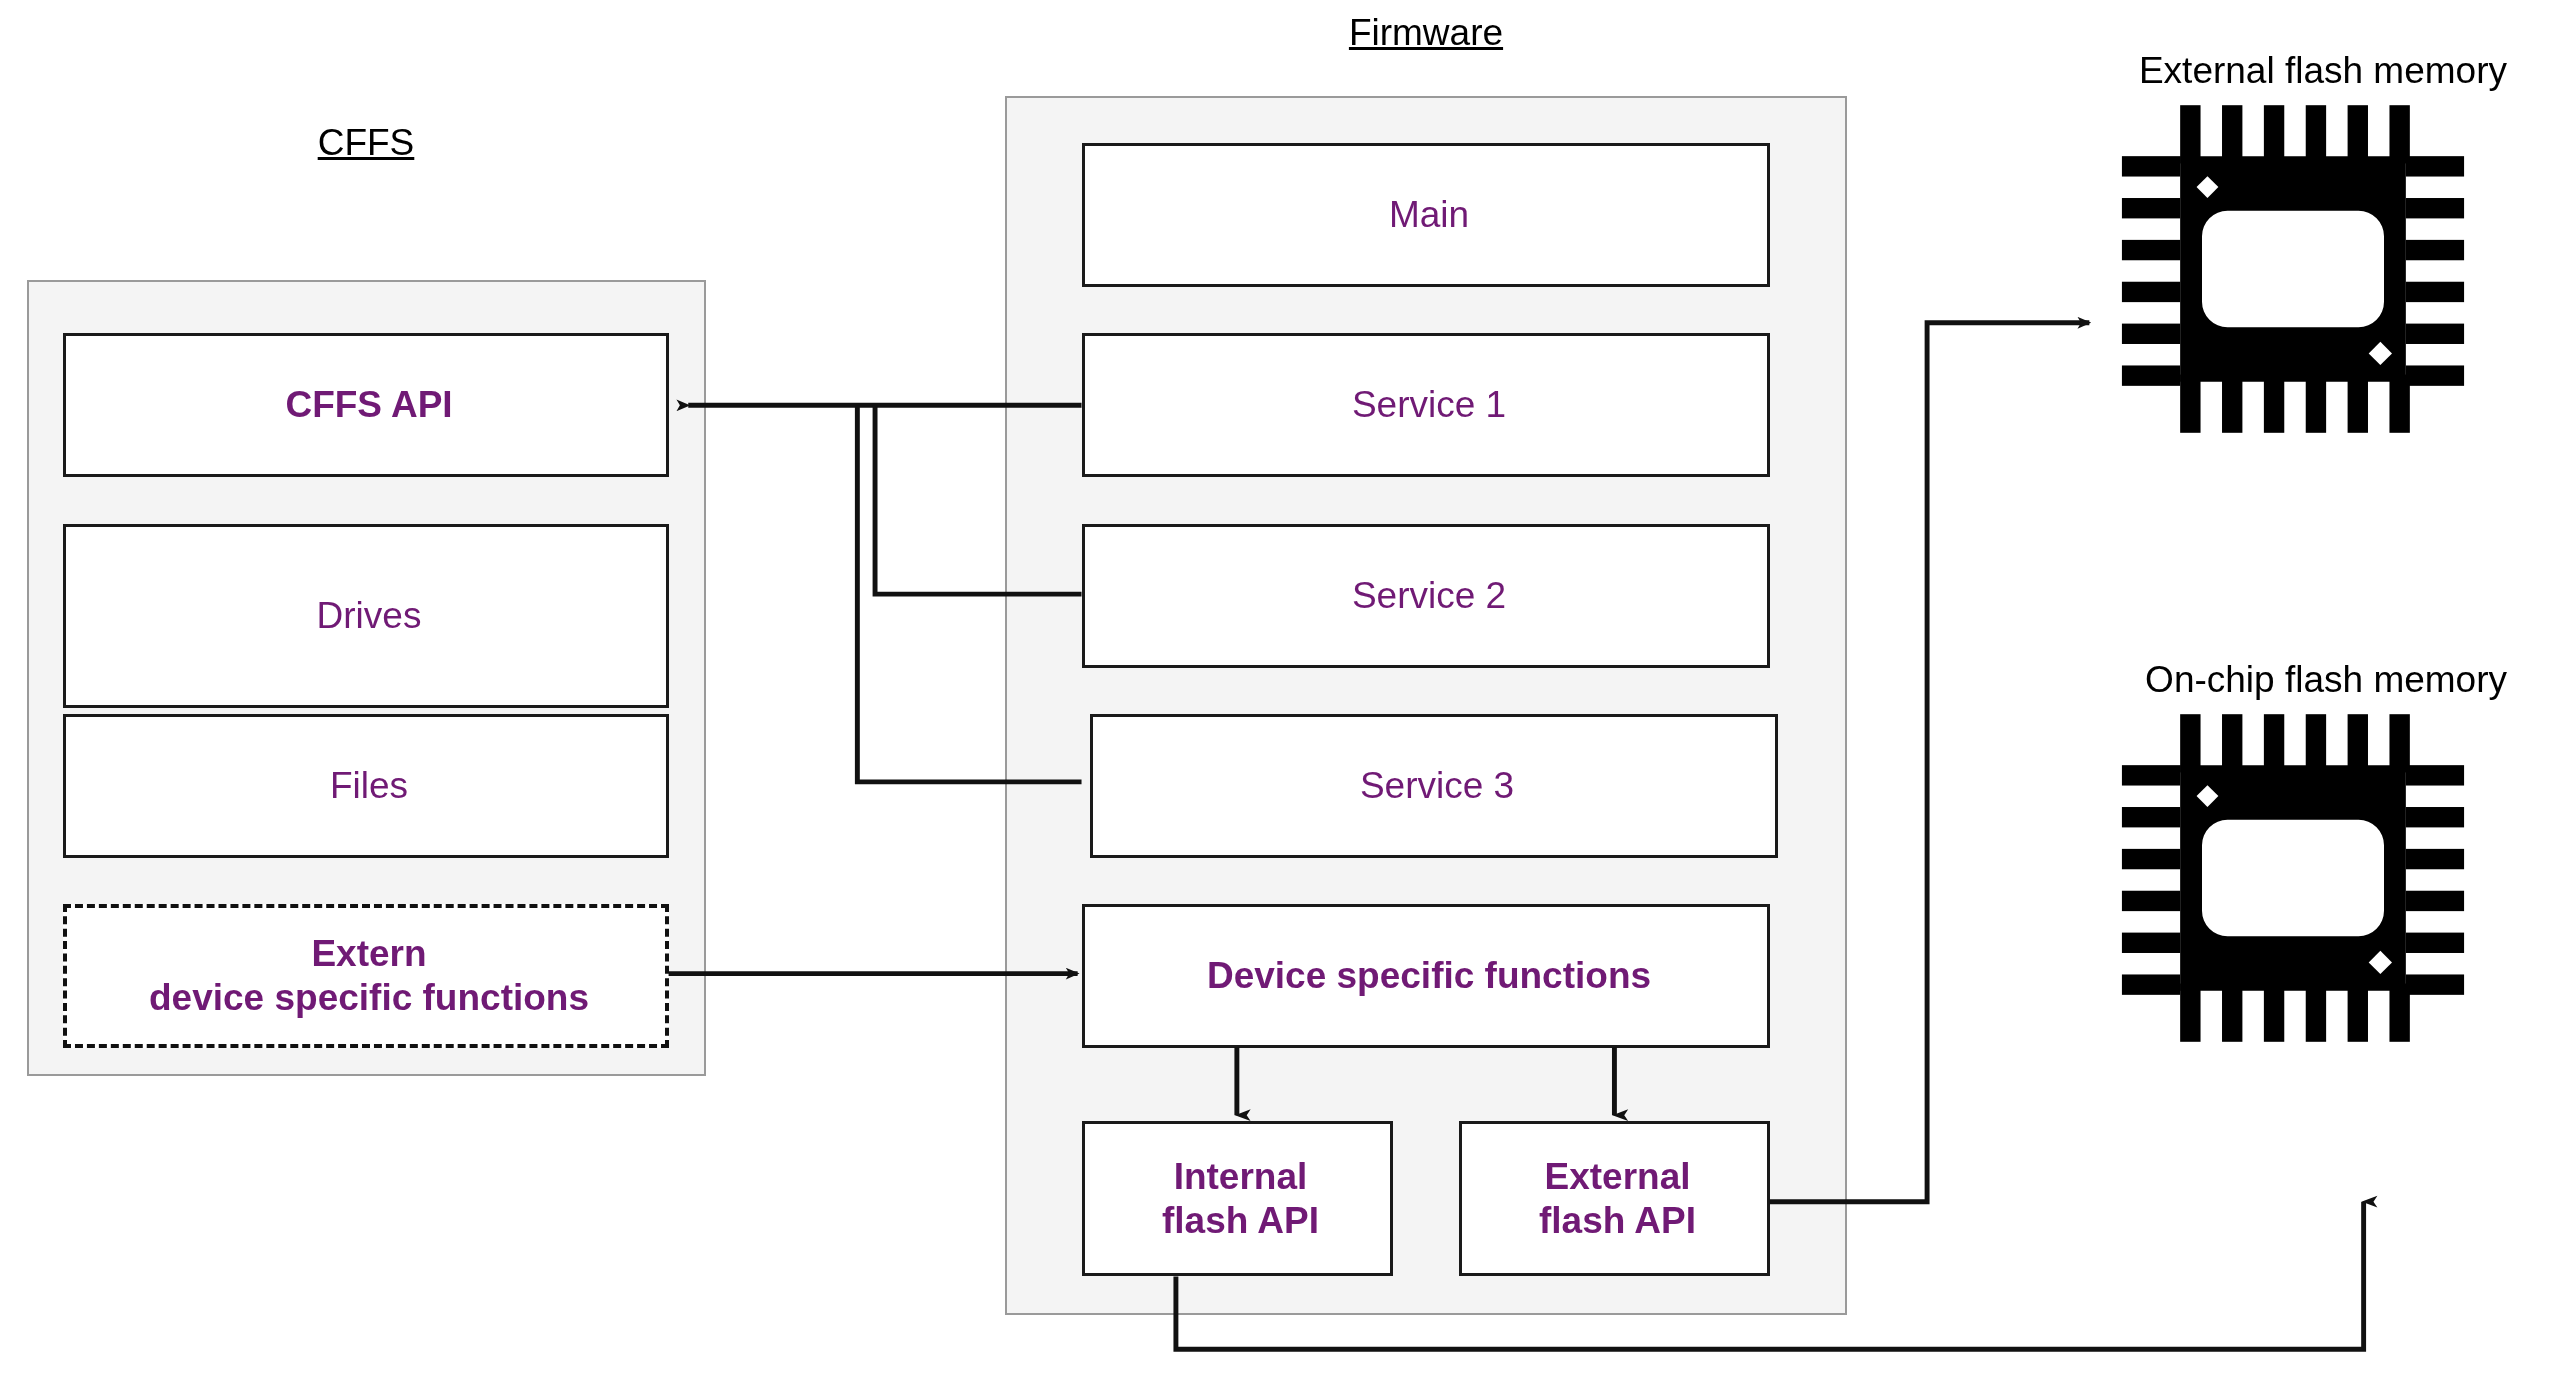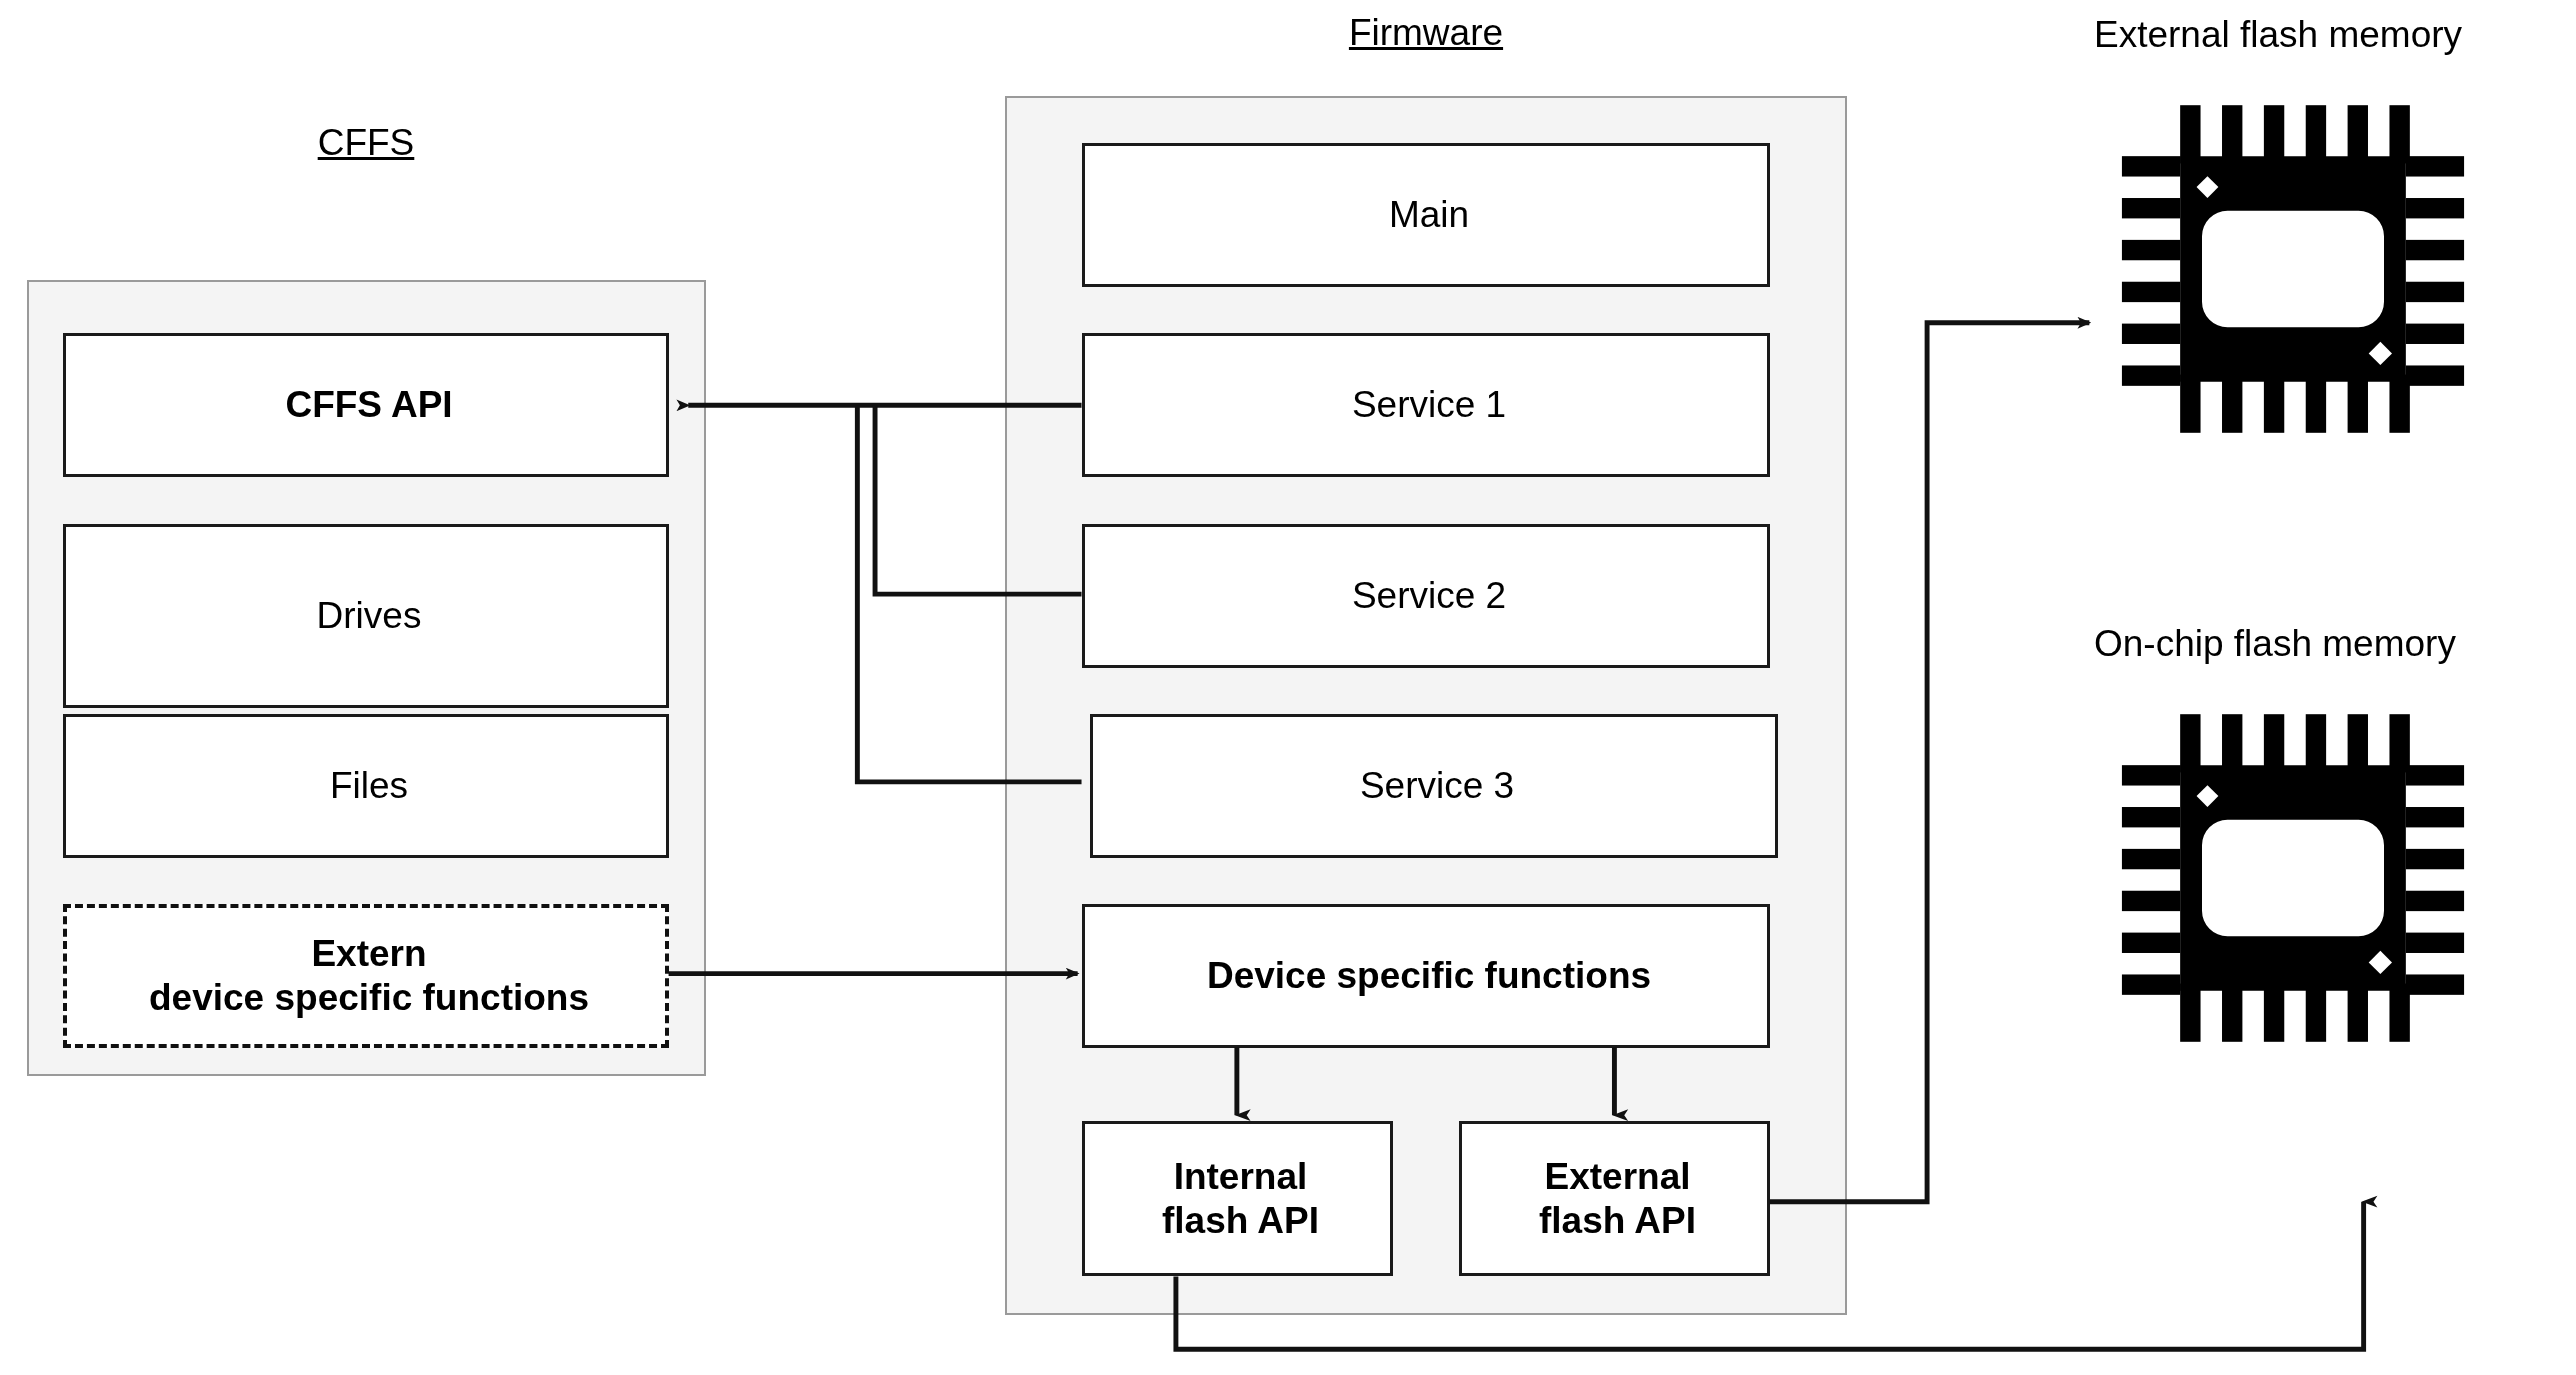--- a/index.html
+++ b/index.html
@@ -9,30 +9,30 @@
   .stage{position:absolute;left:0;top:0;width:2576px;height:1376px;}
 
   
   .panel{position:absolute;background:#f4f4f4;border:2.9px solid #9a9a9a;box-sizing:border-box;}
   .panel-title{position:absolute;font-size:37px;color:#000;text-align:center;
                white-space:nowrap;line-height:1;text-decoration:underline;}
 
   
   .box{position:absolute;background:#ffffff;border:3.9px solid #1a1a1a;box-sizing:border-box;
        display:flex;align-items:center;justify-content:center;text-align:center;
-       font-size:37px;line-height:1.18;color:#000000;padding-left:6px;}
+       font-size:37px;line-height:1.18;color:#701a75;padding-left:6px;}
   .box.bold{font-weight:bold;}
   .box.dashed{border:4.9px dashed #111111;}
 
   
   .wires{position:absolute;left:0;top:0;width:2576px;height:1376px;overflow:visible;}
 
   
   .chip-wrap{position:absolute;}
-  .chip-label{position:absolute;font-size:37px;white-space:nowrap;text-align:left;line-height:1;}
+  .chip-label{position:absolute;font-size:37px;white-space:nowrap;text-align:right;line-height:1;margin-top:36px;}
 </style>
 </head>
 <body>
 
 <div class="stage">
 
   <div class="panel-title" style="left:26.5px;top:124px;width:679px;">CFFS</div>
 
   <div class="panel" style="left:26.5px;top:280px;width:679px;height:796px;"></div>
 

